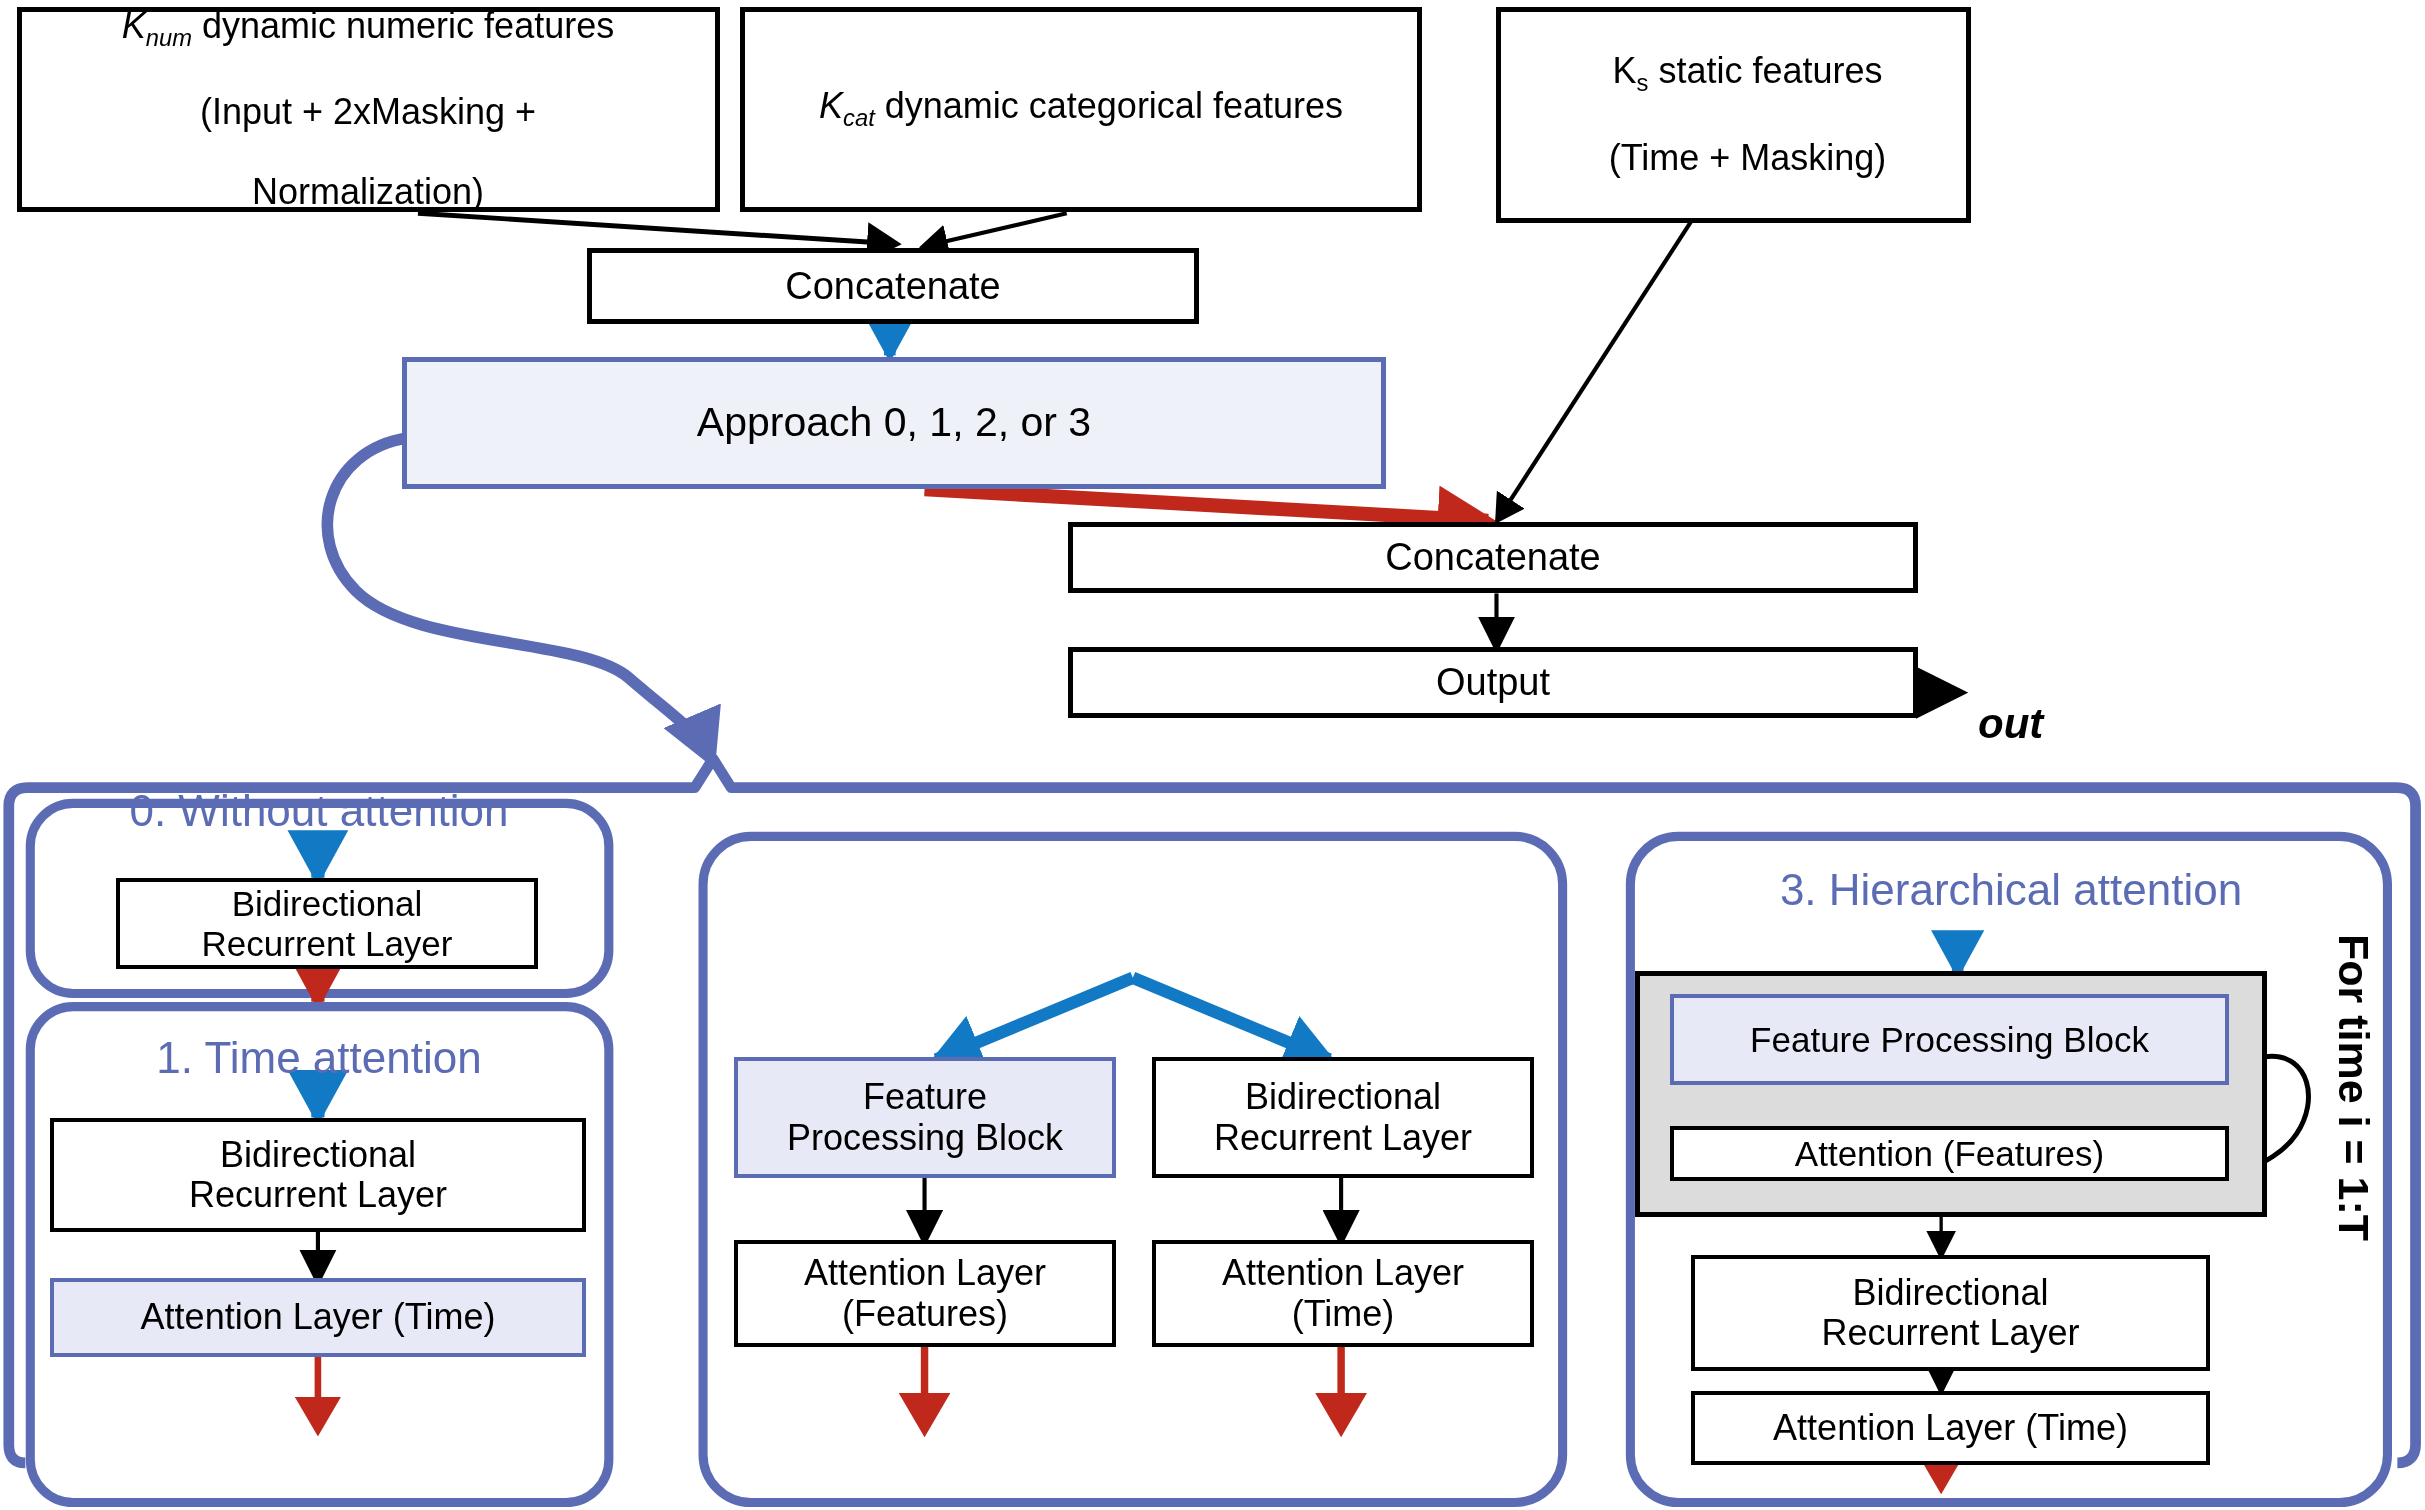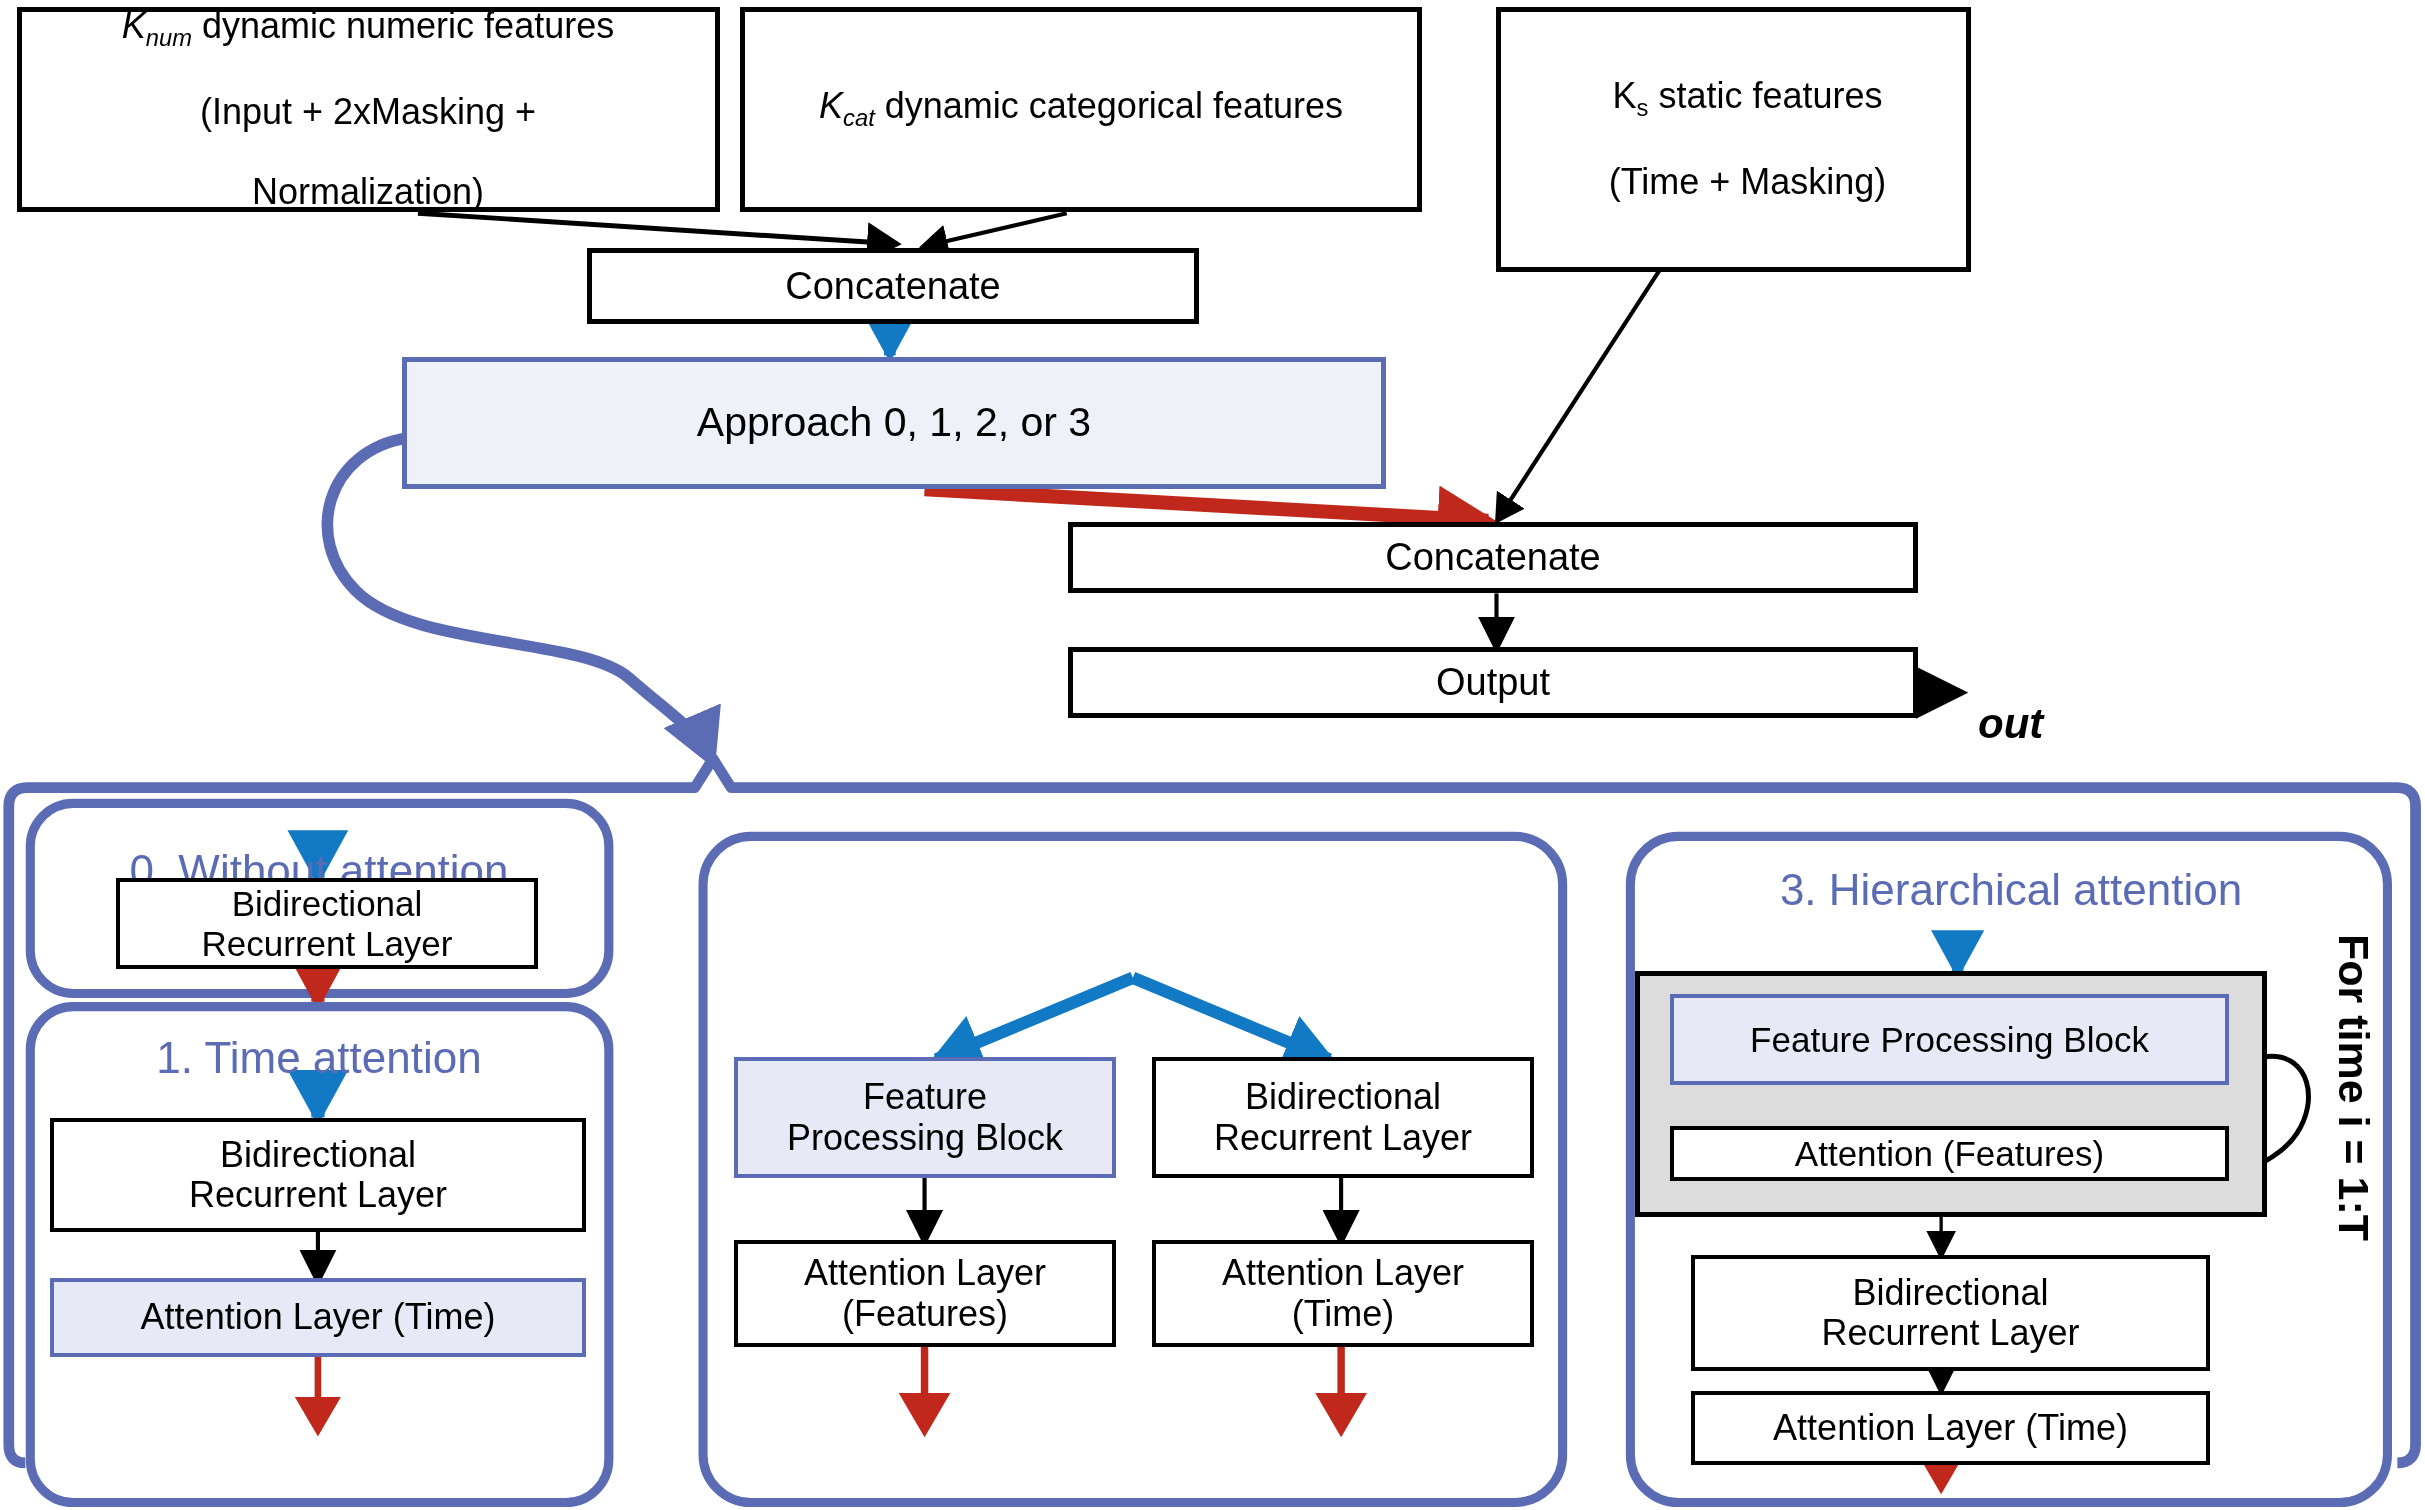--- a/index.html
+++ b/index.html
@@ -182,21 +182,21 @@
       <div>Normalization)</div>
     </div>
   </div>
 
   <div class="node blackbox" style="left:740px;top:6.6px;width:682px;height:205px;font-size:36px;">
     <div>
       <div><span class="k-italic">K</span><sub class="k-italic">cat</sub><span> dynamic categorical features</span></div>
     </div>
   </div>
 
-  <div class="node blackbox" style="left:1496px;top:6.6px;width:475px;height:265px;font-size:36px;padding-left:28px;">
+  <div class="node blackbox" style="left:1496px;top:6.6px;width:475px;height:216px;font-size:36px;padding-left:28px;">
     <div>
       <div><span>K</span><sub>s</sub><span> static features</span></div>
       <div>(Time + Masking)</div>
     </div>
   </div>
 
   <div class="node blackbox" style="left:587px;top:248px;width:612px;height:76px;font-size:38px;">
     <span>Concatenate</span>
   </div>
 
@@ -207,21 +207,21 @@
   <div class="node blackbox" style="left:1068px;top:522px;width:850px;height:71px;font-size:38px;">
     <span>Concatenate</span>
   </div>
 
   <div class="node blackbox" style="left:1068px;top:647px;width:850px;height:71px;font-size:38px;">
     <span>Output</span>
   </div>
 
   <div class="out-label" style="left:1978px;top:700px;font-size:42px;">out</div>
 
-  <div class="grouplabel" style="left:46px;top:846px;width:546px;font-size:44px;">0. Without attention</div>
+  <div class="grouplabel" style="left:46px;top:786px;width:546px;font-size:44px;">0. Without attention</div>
   <div class="node blackbox-thin" style="left:116px;top:878px;width:422px;height:91px;font-size:35px;">
     <span>Bidirectional
 Recurrent Layer</span>
   </div>
 
   <div class="grouplabel" style="left:46px;top:1033px;width:546px;font-size:44px;">1. Time attention</div>
   <div class="node blackbox-thin" style="left:50px;top:1118px;width:536px;height:114px;font-size:36px;">
     <span>Bidirectional
 Recurrent Layer</span>
   </div>

